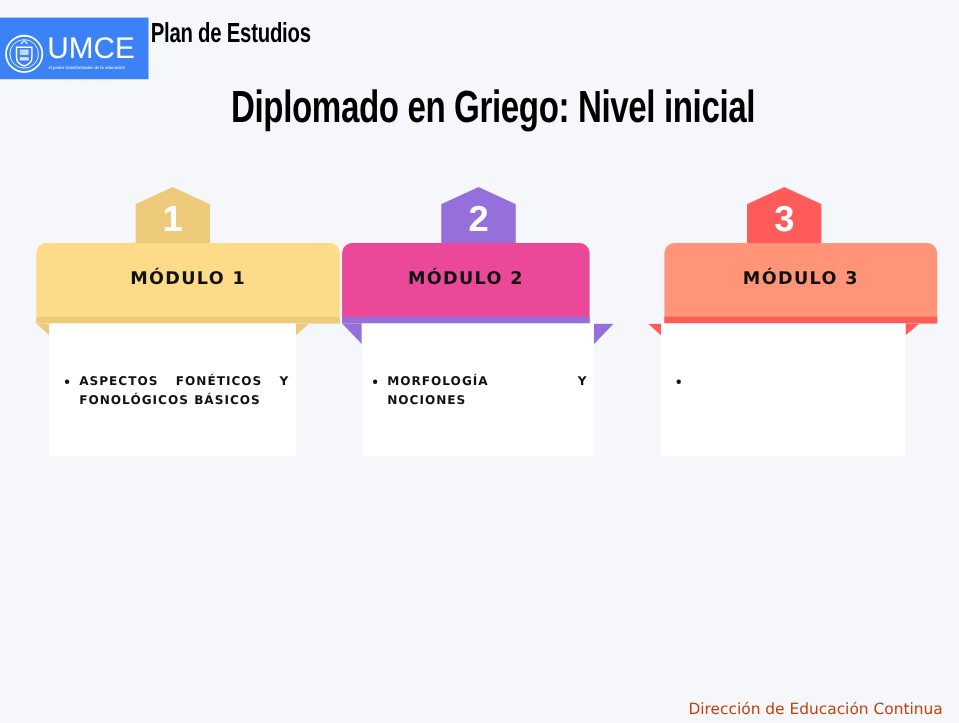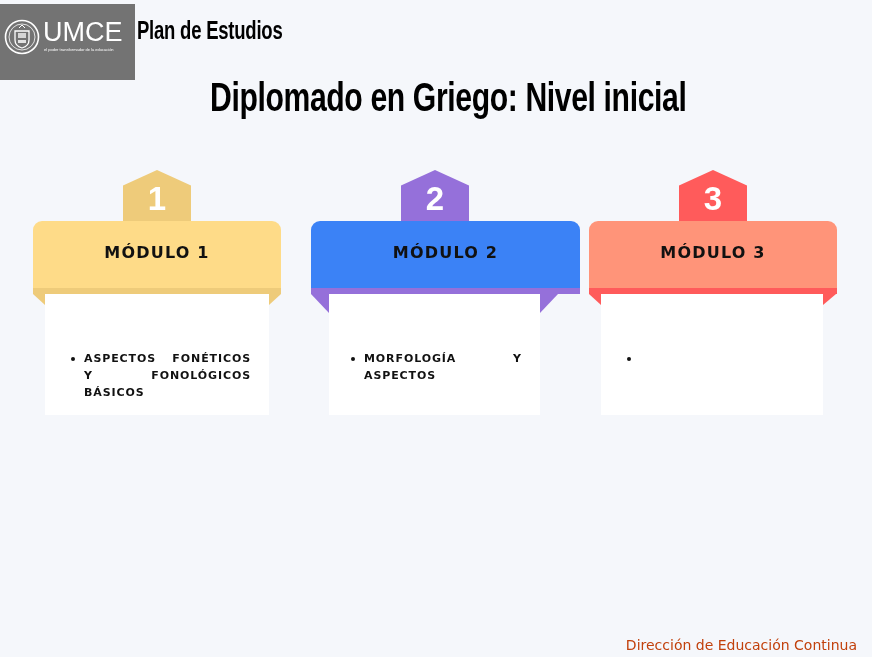--- a/index.html
+++ b/index.html
@@ -2,22 +2,22 @@
 <html><head>
 <meta charset="utf-8">
 <style>
   html, body { margin: 0; padding: 0; }
   body {
     width: 872px; height: 657px; position: relative; overflow: hidden;
     background: #F5F7FB;
     font-family: "DejaVu Sans", sans-serif;
   }
   .logo-block {
-    position: absolute; left: 0; top: 4px; width: 135px; height: 76px;
-    background: #737373;
+    position: absolute; left: 0; top: 16px; width: 135px; height: 56px;
+    background: #3b82f6;
   }
   .logo-seal { position: absolute; left: 4px; top: 15px; width: 36px; height: 36px; }
   .logo-text {
     position: absolute; left: 43px; top: 14px; color: #fff;
     font-family: "Liberation Sans", sans-serif; font-size: 27px; letter-spacing: 0px;
     line-height: 28px;
   }
   .logo-tagline {
     position: absolute; left: 44px; top: 43px; color: #fff;
     font-family: "Liberation Sans", sans-serif; font-size: 4px; white-space: nowrap;
@@ -47,21 +47,21 @@
     position: absolute; left: 0; right: 0; top: 22px; text-align: center;
     font-family: "DejaVu Sans", sans-serif; font-weight: bold; font-size: 16px;
     letter-spacing: 1.2px; color: #111;
   }
   .fold { position: absolute; top: 294px; }
   .fold-left  { clip-path: polygon(0 0, 100% 0, 100% 100%); }
   .fold-right { clip-path: polygon(0 0, 100% 0, 0 100%); }
   .card {
     position: absolute; top: 294px; height: 121px; background: #fff;
   }
-  .card ul { margin: 12px; padding: 0; list-style: none; position: absolute; top: 44px; left: 12px; right: 6px; }
+  .card ul { margin: 0; padding: 0; list-style: none; position: absolute; top: 44px; left: 12px; right: 6px; }
   .card li {
     position: relative; padding-left: 15px;
     font-family: "DejaVu Sans", sans-serif; font-weight: bold; font-size: 11px;
     line-height: 17px; letter-spacing: 0.9px; color: #111; text-align: justify;
     text-align-last: left;
   }
   .card li .dot {
     position: absolute; left: 2px; top: 7px; width: 4px; height: 4px; border-radius: 50%; background: #111;
   }
   .footer {
@@ -83,51 +83,51 @@
   </svg>
   <div class="logo-text">UMCE</div>
   <div class="logo-tagline">el poder transformador de la educación</div>
 </div>
 <div class="plan-title">Plan de Estudios</div>
 
 <div class="main-title">Diplomado en Griego: Nivel inicial</div>
 
 <div>
   <div class="tab" style="left:123px; background:#EECB7A;">1</div>
-  <div class="band" style="left:33px; width:248px; background:#FEDB88;">
+  <div class="band" style="left:33px; width:276px; background:#FEDB88;">
     <div class="band-strip" style="background:#EECB7A;"></div>
     <div class="band-label">MÓDULO 1</div>
   </div>
   <div class="fold fold-left" style="left:33px; width:12px; height:11px; background:#EECB7A;"></div>
   <div class="fold fold-right" style="left:269px; width:12px; height:11px; background:#EECB7A;"></div>
   <div class="card" style="left:45px; width:224px;">
     <ul>
       <li><span class="dot"></span><span>ASPECTOS FONÉTICOS Y FONOLÓGICOS BÁSICOS</span></li>
     </ul>
   </div>
 </div>
 
 <div>
   <div class="tab" style="left:401px; background:#9570DA;">2</div>
-  <div class="band" style="left:311px; width:269px; background:#3b82f6;">
+  <div class="band" style="left:311px; width:225px; background:#ec4899;">
     <div class="band-strip" style="background:#9570DA;"></div>
     <div class="band-label">MÓDULO 2</div>
   </div>
   <div class="fold fold-left" style="left:311px; width:18px; height:19px; background:#9570DA;"></div>
   <div class="fold fold-right" style="left:540px; width:18px; height:19px; background:#9570DA;"></div>
   <div class="card" style="left:329px; width:211px;">
     <ul style="left:8px;">
-      <li><span class="dot"></span><span>MORFOLOGÍA Y ASPECTOS</span></li>
+      <li><span class="dot"></span><span>MORFOLOGÍA Y NOCIONES</span></li>
     </ul>
   </div>
 </div>
 
 <div>
   <div class="tab" style="left:679px; background:#FF5B5B;">3</div>
-  <div class="band" style="left:589px; width:248px; background:#FF9479;">
+  <div class="band" style="left:604px; width:248px; background:#FF9479;">
     <div class="band-strip" style="background:#FF5B5B;"></div>
     <div class="band-label">MÓDULO 3</div>
   </div>
   <div class="fold fold-left" style="left:589px; width:12px; height:11px; background:#FF5B5B;"></div>
   <div class="fold fold-right" style="left:823px; width:13px; height:11px; background:#FF5B5B;"></div>
   <div class="card" style="left:601px; width:222px;">
     <ul>
       <li><span class="dot"></span></li>
     </ul>
   </div>

